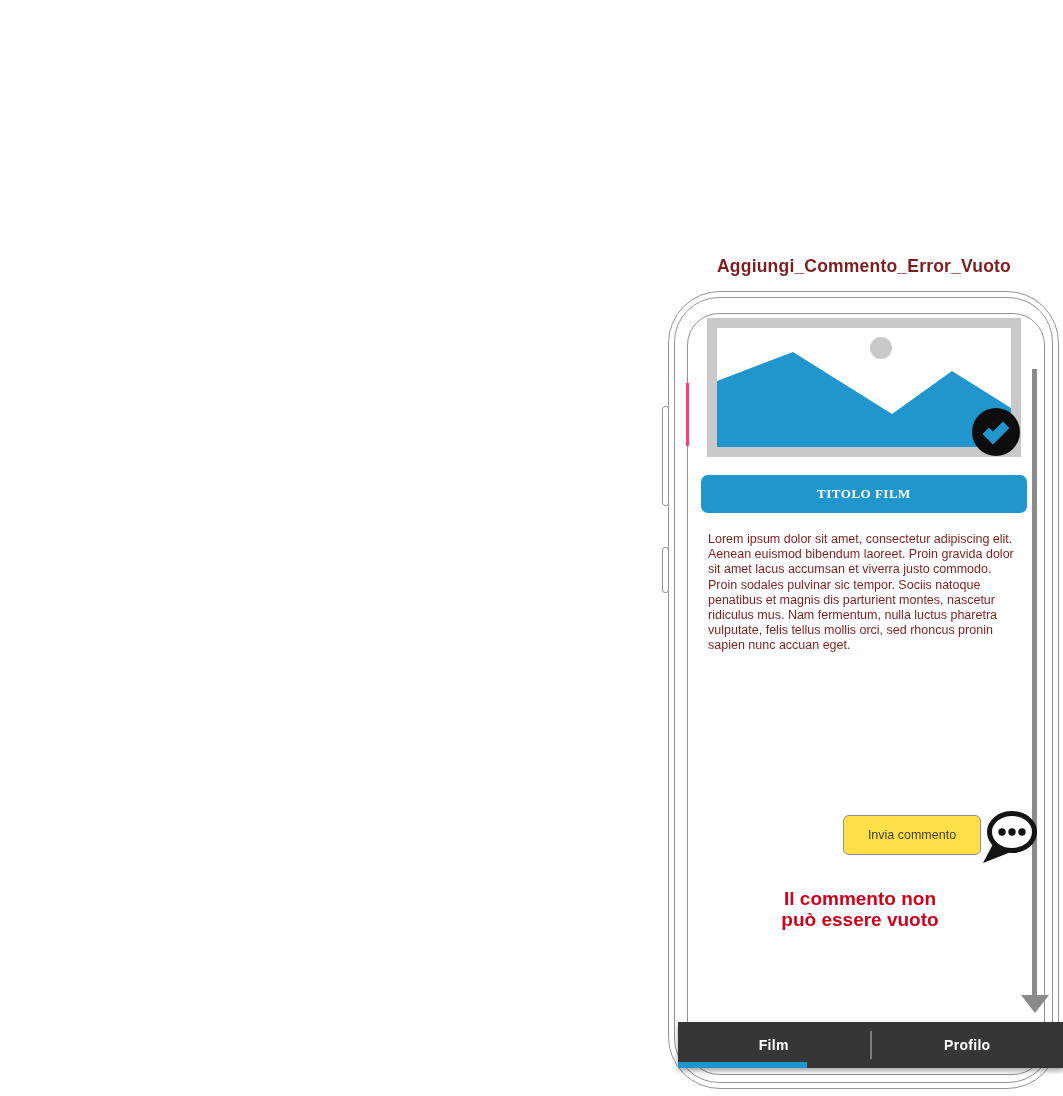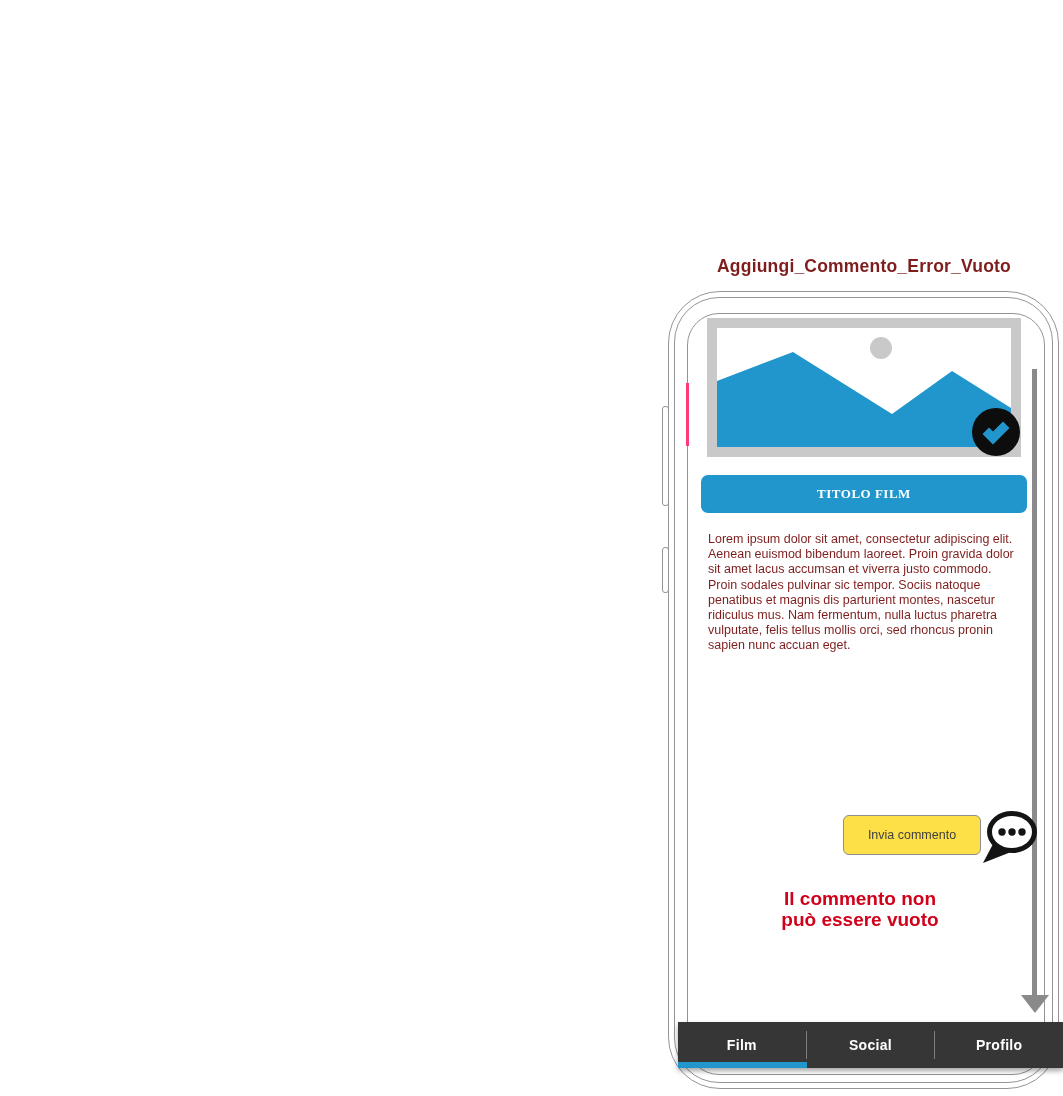--- a/index.html
+++ b/index.html
@@ -138,19 +138,18 @@
 
   <div id="comment-error" class="abs">Il commento non
 può essere vuoto</div>
 
   <div id="scroll-arrow-line" class="abs"></div>
   <div id="scroll-arrow-head" class="abs"></div>
 
   <div id="bottom-nav" class="abs">
     <div class="nav-tab">Film</div>
     <div class="nav-divider"></div>
-    <div class="nav-tab">Social</div>
     <div class="nav-divider"></div>
     <div class="nav-tab">Profilo</div>
     <div id="active-indicator"></div>
   </div>
 
 </div>
 
 </body></html>

